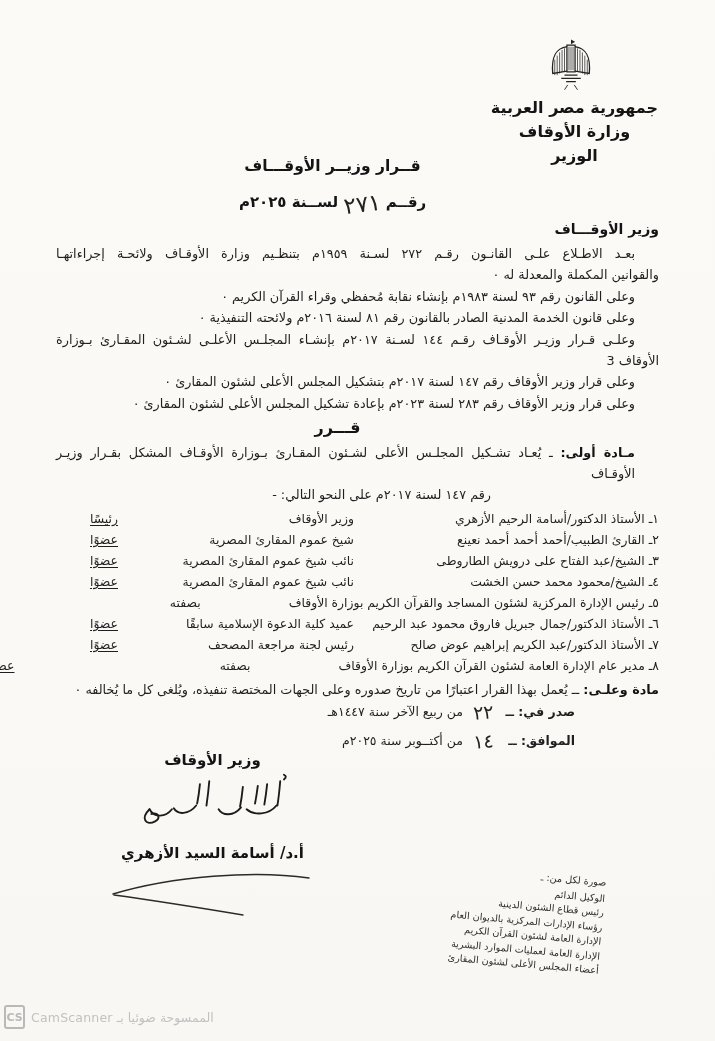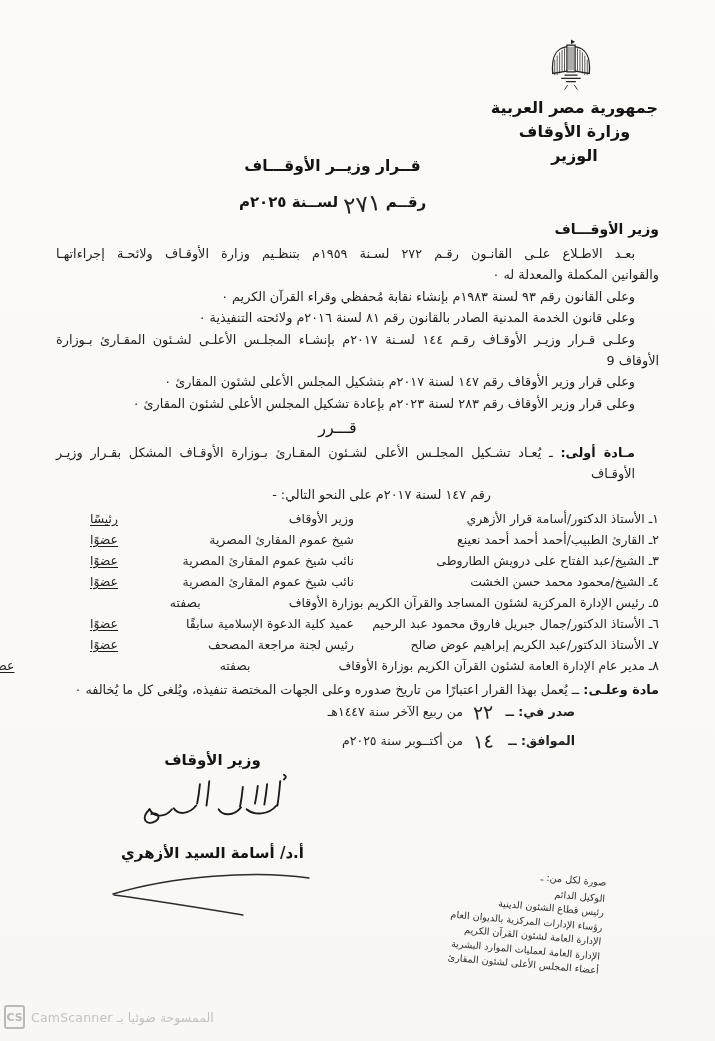--- a/index.html
+++ b/index.html
@@ -18,21 +18,21 @@
   .title-line1{font-weight:bold;font-size:15.5px;color:#141414;}
   .title-line2{font-weight:bold;font-size:15px;color:#141414;margin-top:11px;}
   .hand{display:inline-block;font-size:23px;font-weight:normal;
     transform:rotate(-7deg) translateY(5px);letter-spacing:1px;color:#222;}
   
   .section-head{position:absolute;top:221px;right:56px;font-weight:bold;font-size:14px;color:#141414;direction:rtl;}
   .body{position:absolute;top:243px;right:56px;left:56px;direction:rtl;font-size:12.8px;
     line-height:21.4px;color:#1f1f1f;text-align:right;}
   .para .ln:first-child{padding-right:24px;}
   .para .ln.full{text-align:justify;text-align-last:justify;padding-left:0;}
-  .decree-word{text-align:center;font-weight:normal;font-size:16px;margin:3px 40px 3px 0;color:#141414;}
+  .decree-word{text-align:center;font-weight:bold;font-size:16px;margin:3px 40px 3px 0;color:#141414;}
   .art-label{font-weight:bold;color:#141414;}
   .indent2{padding-right:168px;}
   
   .members{margin-top:2px;}
   .mrow{display:flex;direction:rtl;line-height:21px;align-items:baseline;}
   .mname{flex:1 1 auto;white-space:nowrap;font-size:12.4px;}
   .mtitle{flex:0 0 228px;text-align:right;padding-left:8px;font-size:12.4px;white-space:nowrap;}
   .mtitle.inset{padding-right:88px;}
   .mrole{flex:0 0 62px;text-align:right;font-size:12.4px;text-decoration:underline;text-underline-offset:2px;}
   .art2{margin-top:3px;}
@@ -102,39 +102,39 @@
       <div class="ln">والقوانين المكملة والمعدلة له ٠</div>
     </div>
     <div class="para">
       <div class="ln">وعلى القانون رقم ٩٣ لسنة ١٩٨٣م بإنشاء نقابة مُحفظي وقراء القرآن الكريم ٠</div>
     </div>
     <div class="para">
       <div class="ln">وعلى قانون الخدمة المدنية الصادر بالقانون رقم ٨١ لسنة ٢٠١٦م ولائحته التنفيذية ٠</div>
     </div>
     <div class="para">
       <div class="ln full">وعلـى قـرار وزيـر الأوقـاف رقـم ١٤٤ لسـنة ٢٠١٧م بإنشـاء المجلـس الأعلـى لشـئون المقـارئ بـوزارة</div>
-      <div class="ln">الأوقاف 9</div>
+      <div class="ln">الأوقاف 3</div>
     </div>
     <div class="para">
       <div class="ln">وعلى قرار وزير الأوقاف رقم ١٤٧ لسنة ٢٠١٧م بتشكيل المجلس الأعلى لشئون المقارئ ٠</div>
     </div>
     <div class="para">
       <div class="ln">وعلى قرار وزير الأوقاف رقم ٢٨٣ لسنة ٢٠٢٣م بإعادة تشكيل المجلس الأعلى لشئون المقارئ ٠</div>
     </div>
 
     <div class="decree-word">قـــرر</div>
 
     <div class="para">
       <div class="ln full"><span class="art-label">مـادة أولى:</span><span> ـ يُعـاد تشـكيل المجلـس الأعلى لشـئون المقـارئ بـوزارة الأوقـاف المشكل بقـرار وزيـر الأوقـاف</span></div>
       <div class="ln indent2">رقم ١٤٧ لسنة ٢٠١٧م على النحو التالي: -</div>
     </div>
 
     <div class="members">
       <div class="mrow">
-        <div class="mname">١ـ الأستاذ الدكتور/أسامة قرار الأزهري</div>
+        <div class="mname">١ـ الأستاذ الدكتور/أسامة الرحيم الأزهري</div>
         <div class="mtitle">وزير الأوقاف</div>
         <div class="mrole">رئيسًا</div>
       </div>
       <div class="mrow">
         <div class="mname">٢ـ القارئ الطبيب/أحمد أحمد أحمد نعينع</div>
         <div class="mtitle">شيخ عموم المقارئ المصرية</div>
         <div class="mrole">عضوًا</div>
       </div>
       <div class="mrow">
         <div class="mname">٣ـ الشيخ/عبد الفتاح على درويش الطاروطى</div>

